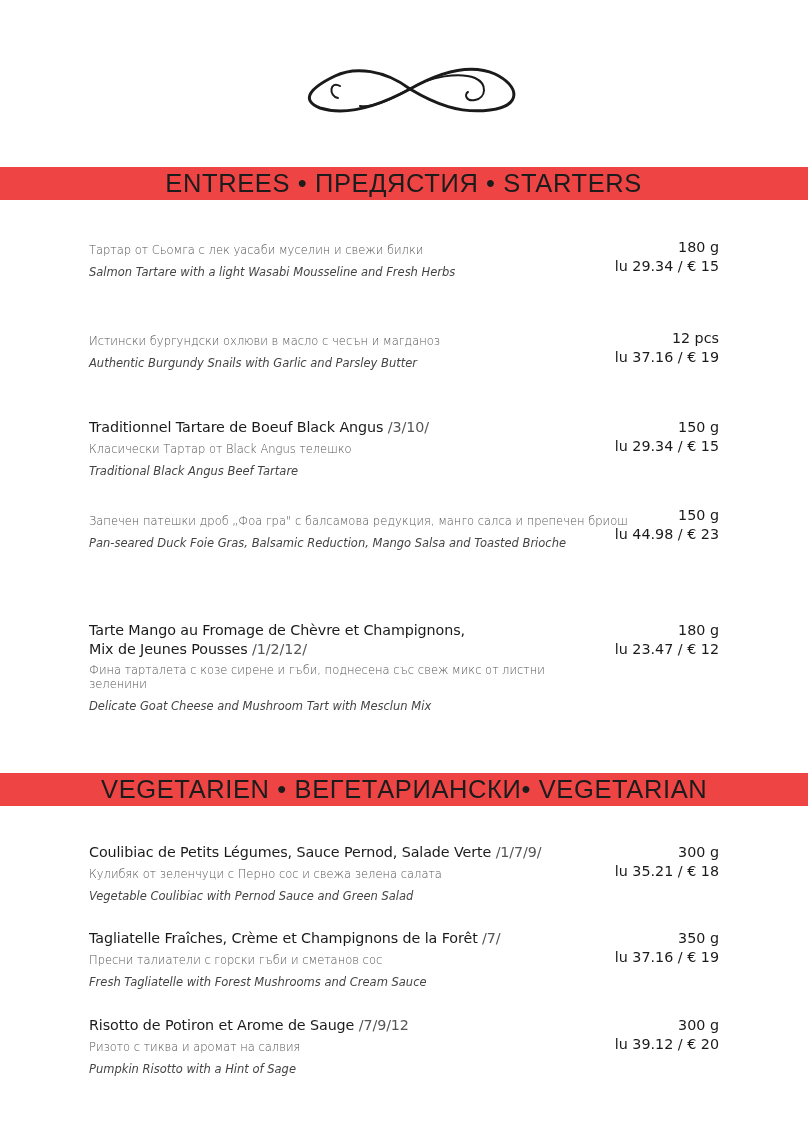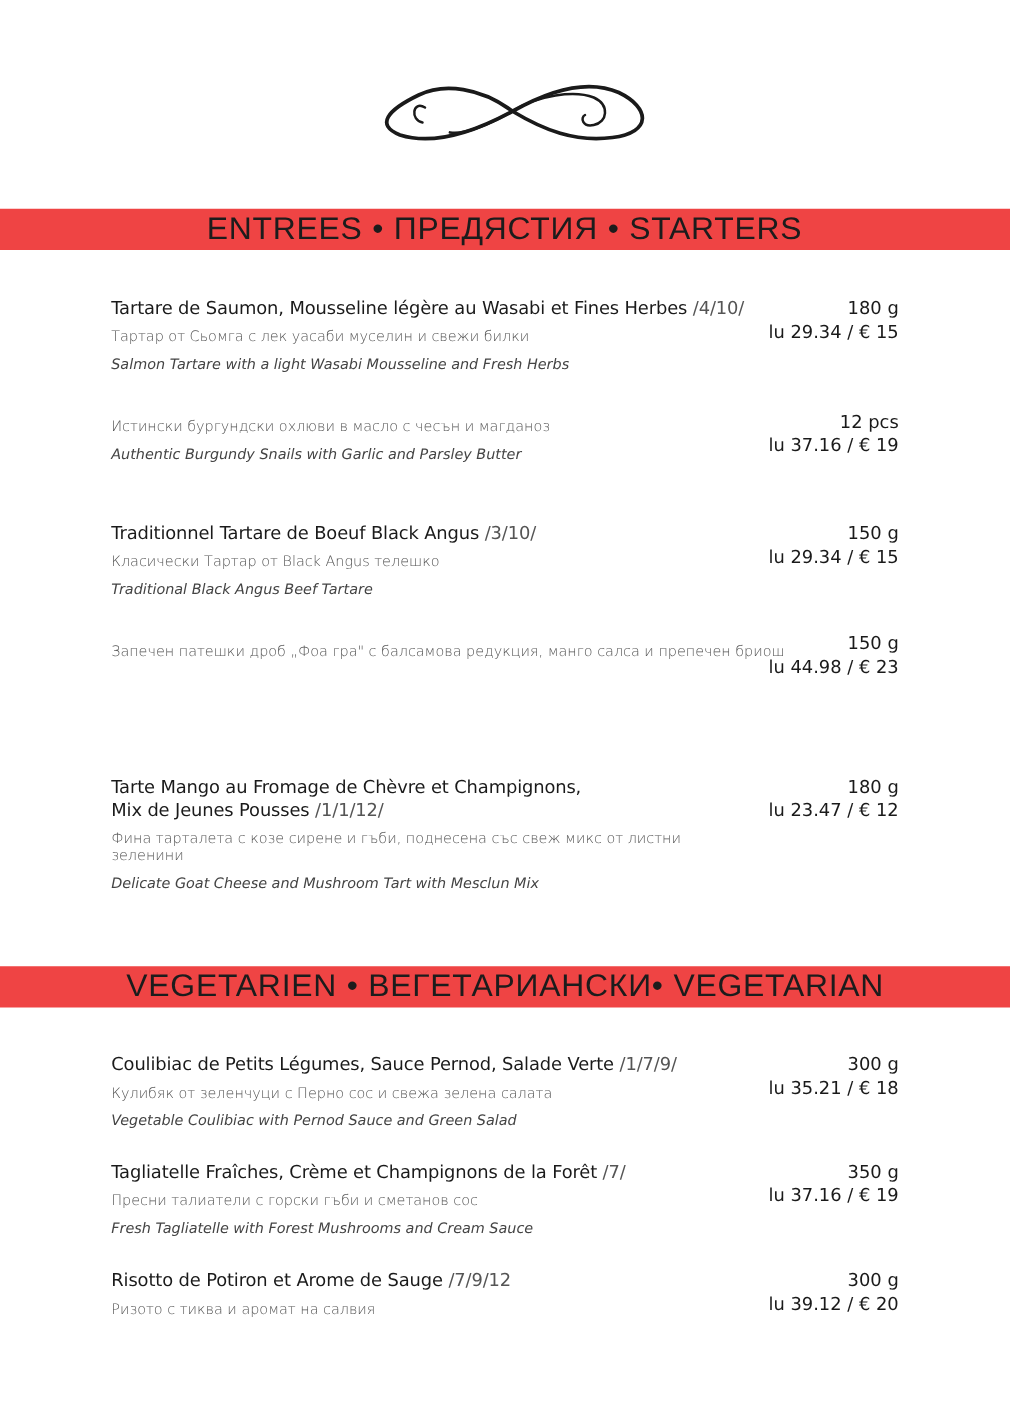--- a/index.html
+++ b/index.html
@@ -23,23 +23,20 @@
   <path d="M110 31 C 90 42, 70 50, 60 48" stroke-width="2.2"></path>
   <path d="M 40 28 C 30 22, 28 38, 38 40" stroke-width="2"></path>
   <path d="M110 31 C 130 18, 160 14, 175 20 C 188 26, 186 40, 175 42 C 166 44, 164 36, 168 34" stroke-width="2"></path>
 </svg>
 
 <div class="band" style="top:167px;">
   <h2>ENTREES • ПРЕДЯСТИЯ • STARTERS</h2>
 </div>
 
 <div class="item" style="top:238px;">
-  <div class="name-wrap">
-      <div class="name"><span>Tartare de Saumon, Mousseline légère au Wasabi et Fines Herbes</span> <span class="allergens">/4/10/</span></div>
-    </div>
   <div class="bg">Тартар от Сьомга с лек уасаби муселин и свежи билки</div>
   <div class="en">Salmon Tartare with a light Wasabi Mousseline and Fresh Herbs</div>
   <div class="price">
     <div>180 g</div>
     <div>lu 29.34 / € 15</div>
   </div>
 </div>
 
 <div class="item" style="top:329px;">
   <div class="bg">Истински бургундски охлюви в масло с чесън и магданоз</div>
@@ -57,30 +54,31 @@
   <div class="bg">Класически Тартар от Black Angus телешко</div>
   <div class="en">Traditional Black Angus Beef Tartare</div>
   <div class="price">
     <div>150 g</div>
     <div>lu 29.34 / € 15</div>
   </div>
 </div>
 
 <div class="item" style="top:506px;">
   <div class="bg" style="margin-top:8px;width:600px;">Запечен патешки дроб „Фоа гра" с балсамова редукция, манго салса и препечен бриош</div>
+  <div class="en">Pan-seared Duck Foie Gras, Balsamic Reduction, Mango Salsa and Toasted Brioche</div>
   <div class="price">
     <div>150 g</div>
     <div>lu 44.98 / € 23</div>
   </div>
 </div>
 
 <div class="item" style="top:621px;">
   <div class="name-wrap">
     <div class="name">Tarte Mango au Fromage de Chèvre et Champignons,</div>
-    <div class="name"><span>Mix de Jeunes Pousses</span> <span class="allergens">/1/1/12/</span></div>
+    <div class="name"><span>Mix de Jeunes Pousses</span> <span class="allergens">/1/2/12/</span></div>
   </div>
   <div class="bg" style="margin-top:4px;width:510px;">Фина тарталета с козе сирене и гъби, поднесена със свеж микс от листни зеленини</div>
   <div class="en">Delicate Goat Cheese and Mushroom Tart with Mesclun Mix</div>
   <div class="price">
     <div>180 g</div>
     <div>lu 23.47 / € 12</div>
   </div>
 </div>
 
 <div class="band" style="top:773px;">
@@ -109,17 +107,18 @@
     <div>350 g</div>
     <div>lu 37.16 / € 19</div>
   </div>
 </div>
 
 <div class="item" style="top:1016px;">
   <div class="name-wrap">
       <div class="name"><span>Risotto de Potiron et Arome de Sauge</span> <span class="allergens">/7/9/12</span></div>
     </div>
   <div class="bg">Ризото с тиква и аромат на салвия</div>
+  <div class="en">Pumpkin Risotto with a Hint of Sage</div>
   <div class="price">
     <div>300 g</div>
     <div>lu 39.12 / € 20</div>
   </div>
 </div>
 
 </body></html>

